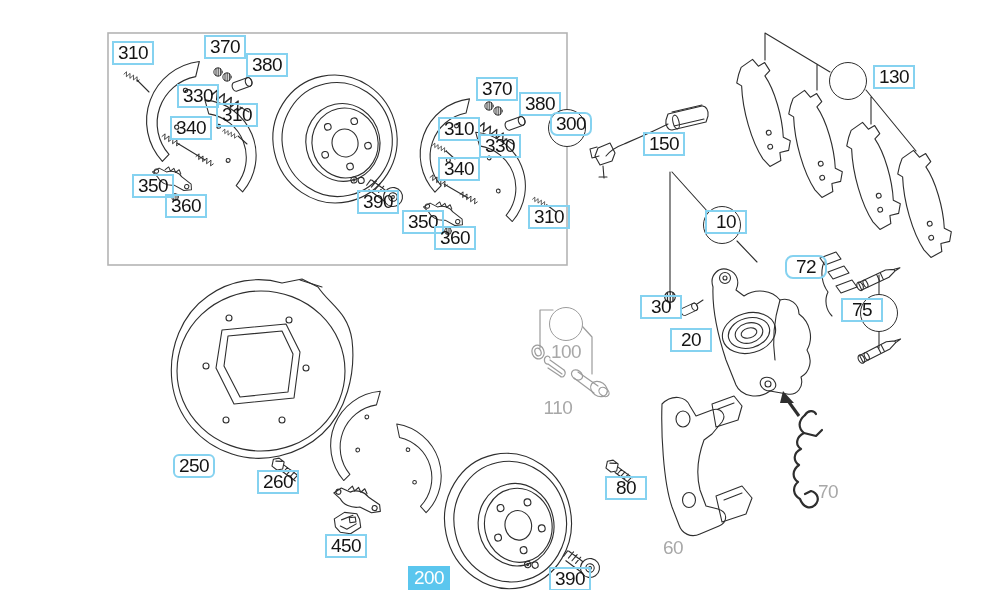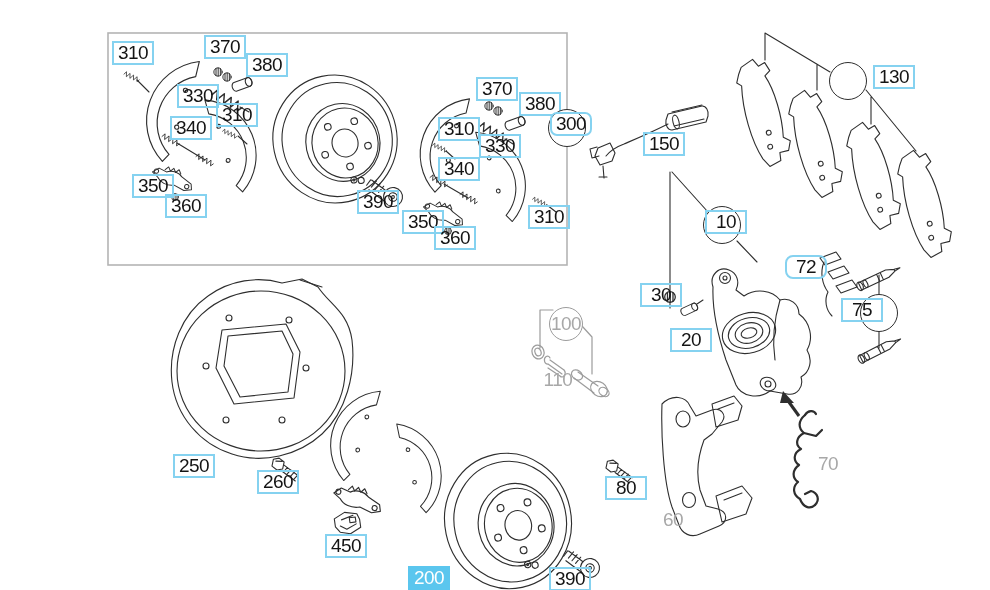--- a/index.html
+++ b/index.html
@@ -8,21 +8,21 @@
   #art{position:absolute;left:0;top:0;}
   #labels{position:absolute;left:0;top:0;width:840px;height:590px;}
   .k{stroke:var(--line);stroke-width:1.1;fill:none;stroke-linecap:round;stroke-linejoin:round;}
   .k2{stroke:var(--line);stroke-width:2.2;fill:none;stroke-linecap:round;stroke-linejoin:round;}
   .g{stroke:var(--gray-line);stroke-width:1.2;fill:none;stroke-linecap:round;stroke-linejoin:round;}
   .frame{stroke:var(--frame);stroke-width:1.6;fill:none;}
   .lbl{position:absolute;width:38px;height:20px;line-height:20px;text-align:center;
        font-size:19px;letter-spacing:-0.5px;color:var(--label-text);box-sizing:border-box;}
   .lbl.box{border:2px solid var(--label-border);background:transparent;width:42px;height:24px;line-height:20px;}
   .lbl.filled{background:var(--highlight);border:2px solid var(--highlight);color:#fff;width:42px;height:24px;}
-  .lbl.gray{color:var(--gray-text);border:none;}
+  .lbl.gray{color:var(--gray-text);border:none;margin-top:28px;}
   .circ{position:absolute;border:1.4px solid var(--line);border-radius:50%;background:#fff;box-sizing:border-box;}
   .circ.gray{border-color:var(--gray-line);}
 </style>
 </head>
 <body>
 
 <div id="stage">
 
 <svg id="art" width="990" height="590" viewBox="0 0 990 590">
   <defs>
@@ -224,29 +224,29 @@
       <div class="lbl box" style="left: 402px; top: 210px;">350</div>
       <div class="lbl box" style="left: 434px; top: 226px;">360</div>
       <div class="lbl box" style="left: 528px; top: 205px;">310</div>
       <div class="circ" style="left: 548px; top: 109px; width: 38px; height: 38px;"></div>
       <div class="lbl box" style="left: 550px; top: 112px; border-radius: 7px;">300</div>
       <div class="lbl box" style="left: 643px; top: 132px;">150</div>
       <div class="circ" style="left: 829px; top: 62px; width: 38px; height: 38px;"></div>
       <div class="lbl box" style="left: 830px; top: 65px; margin-left: 43px;">130</div>
       <div class="circ" style="left: 703px; top: 206px; width: 38px; height: 38px;"></div>
       <div class="lbl box" style="left: 705px; top: 198px; margin-top: 12px;">10</div>
-      <div class="lbl box" style="left: 640px; top: 283px;">30</div>
+      <div class="lbl box" style="left: 640px; top: 295px;">30</div>
       <div class="lbl box" style="left: 670px; top: 308px; margin-top: 20px;">20</div>
       <div class="lbl box" style="left: 785px; top: 255px; border-radius: 8px;">72</div>
       <div class="circ" style="left: 860px; top: 294px; width: 38px; height: 38px;"></div>
       <div class="lbl box" style="left: 841px; top: 298px;">75</div>
       <div class="circ gray" style="left: 549px; top: 307px; width: 34px; height: 34px;"></div>
       <div class="lbl gray" style="left: 547px; top: 314px;">100</div>
       <div class="lbl gray" style="left: 539px; top: 370px;">110</div>
-      <div class="lbl box" style="left: 173px; top: 454px;">250</div>
+      <div class="lbl box" style="left: 173px; top: 454px; border-radius: 6px;">250</div>
       <div class="lbl box" style="left: 257px; top: 470px;">260</div>
       <div class="lbl box" style="left: 325px; top: 534px;">450</div>
       <div class="lbl filled" style="left: 408px; top: 566px;">200</div>
       <div class="lbl box" style="left: 549px; top: 567px;">390</div>
       <div class="lbl box" style="left: 605px; top: 476px;">80</div>
       <div class="lbl gray" style="left: 654px; top: 510px;">60</div>
       <div class="lbl gray" style="left: 809px; top: 454px;">70</div>
     </div>
 </div>
 

